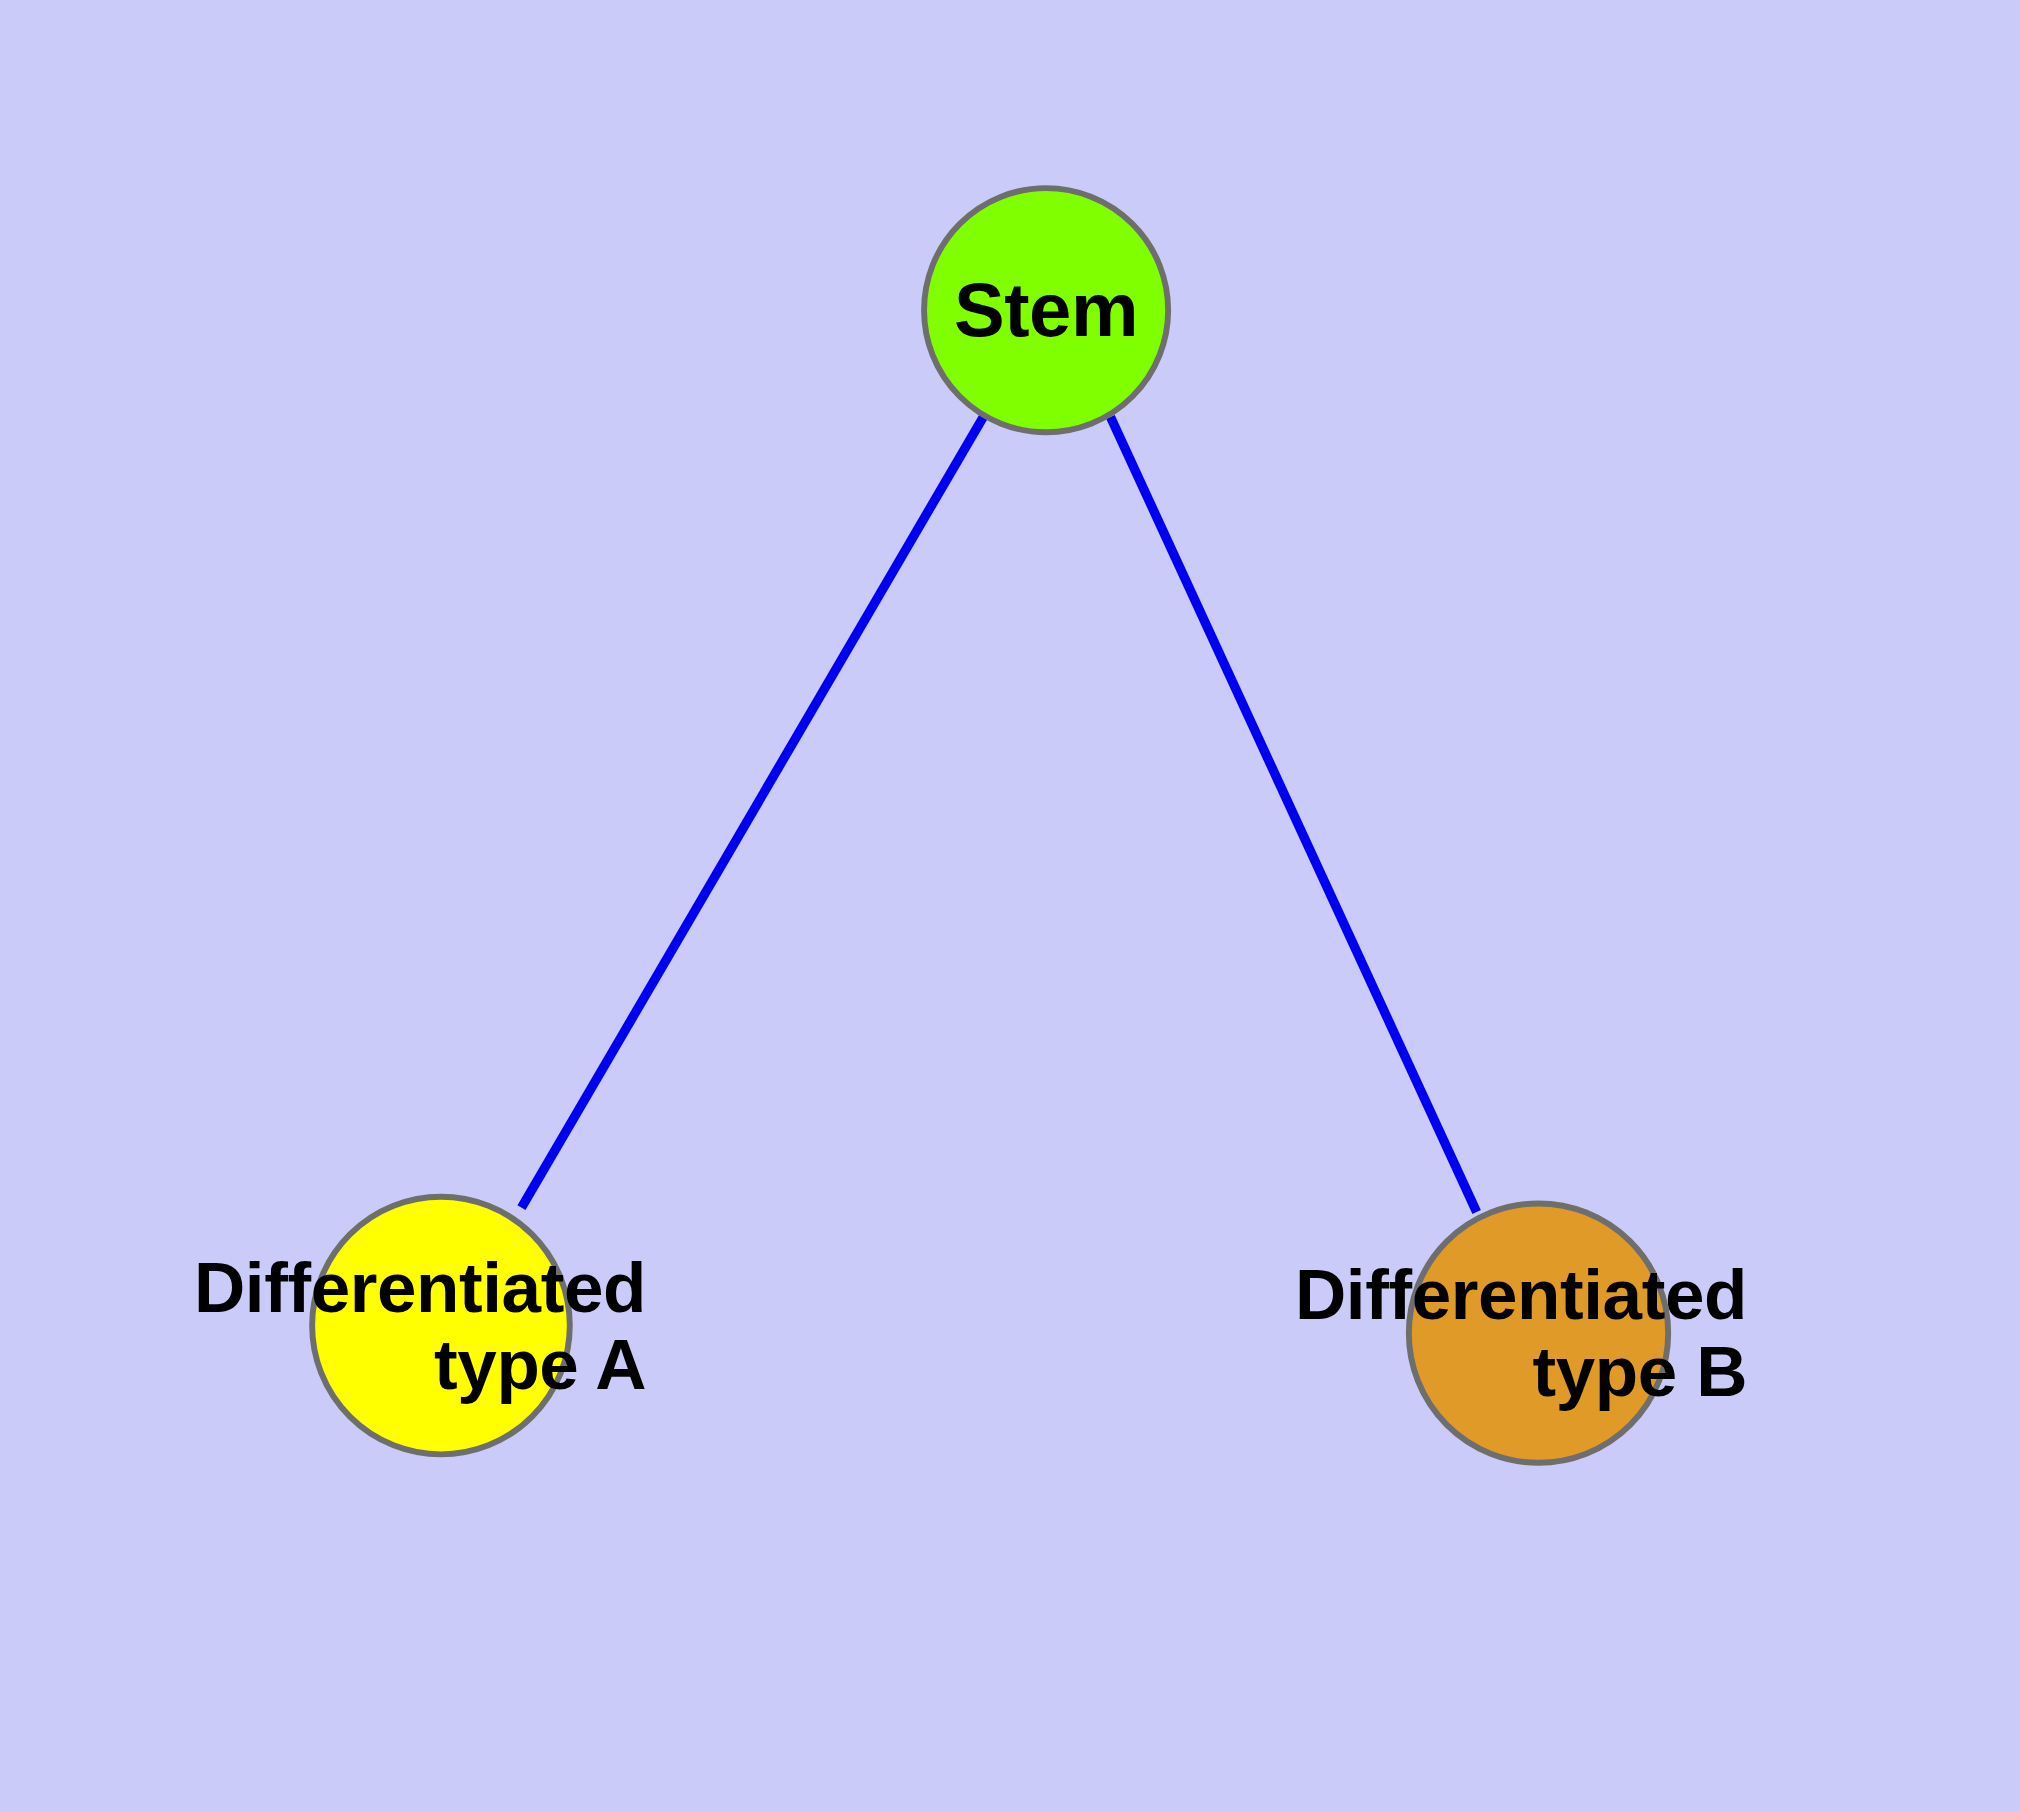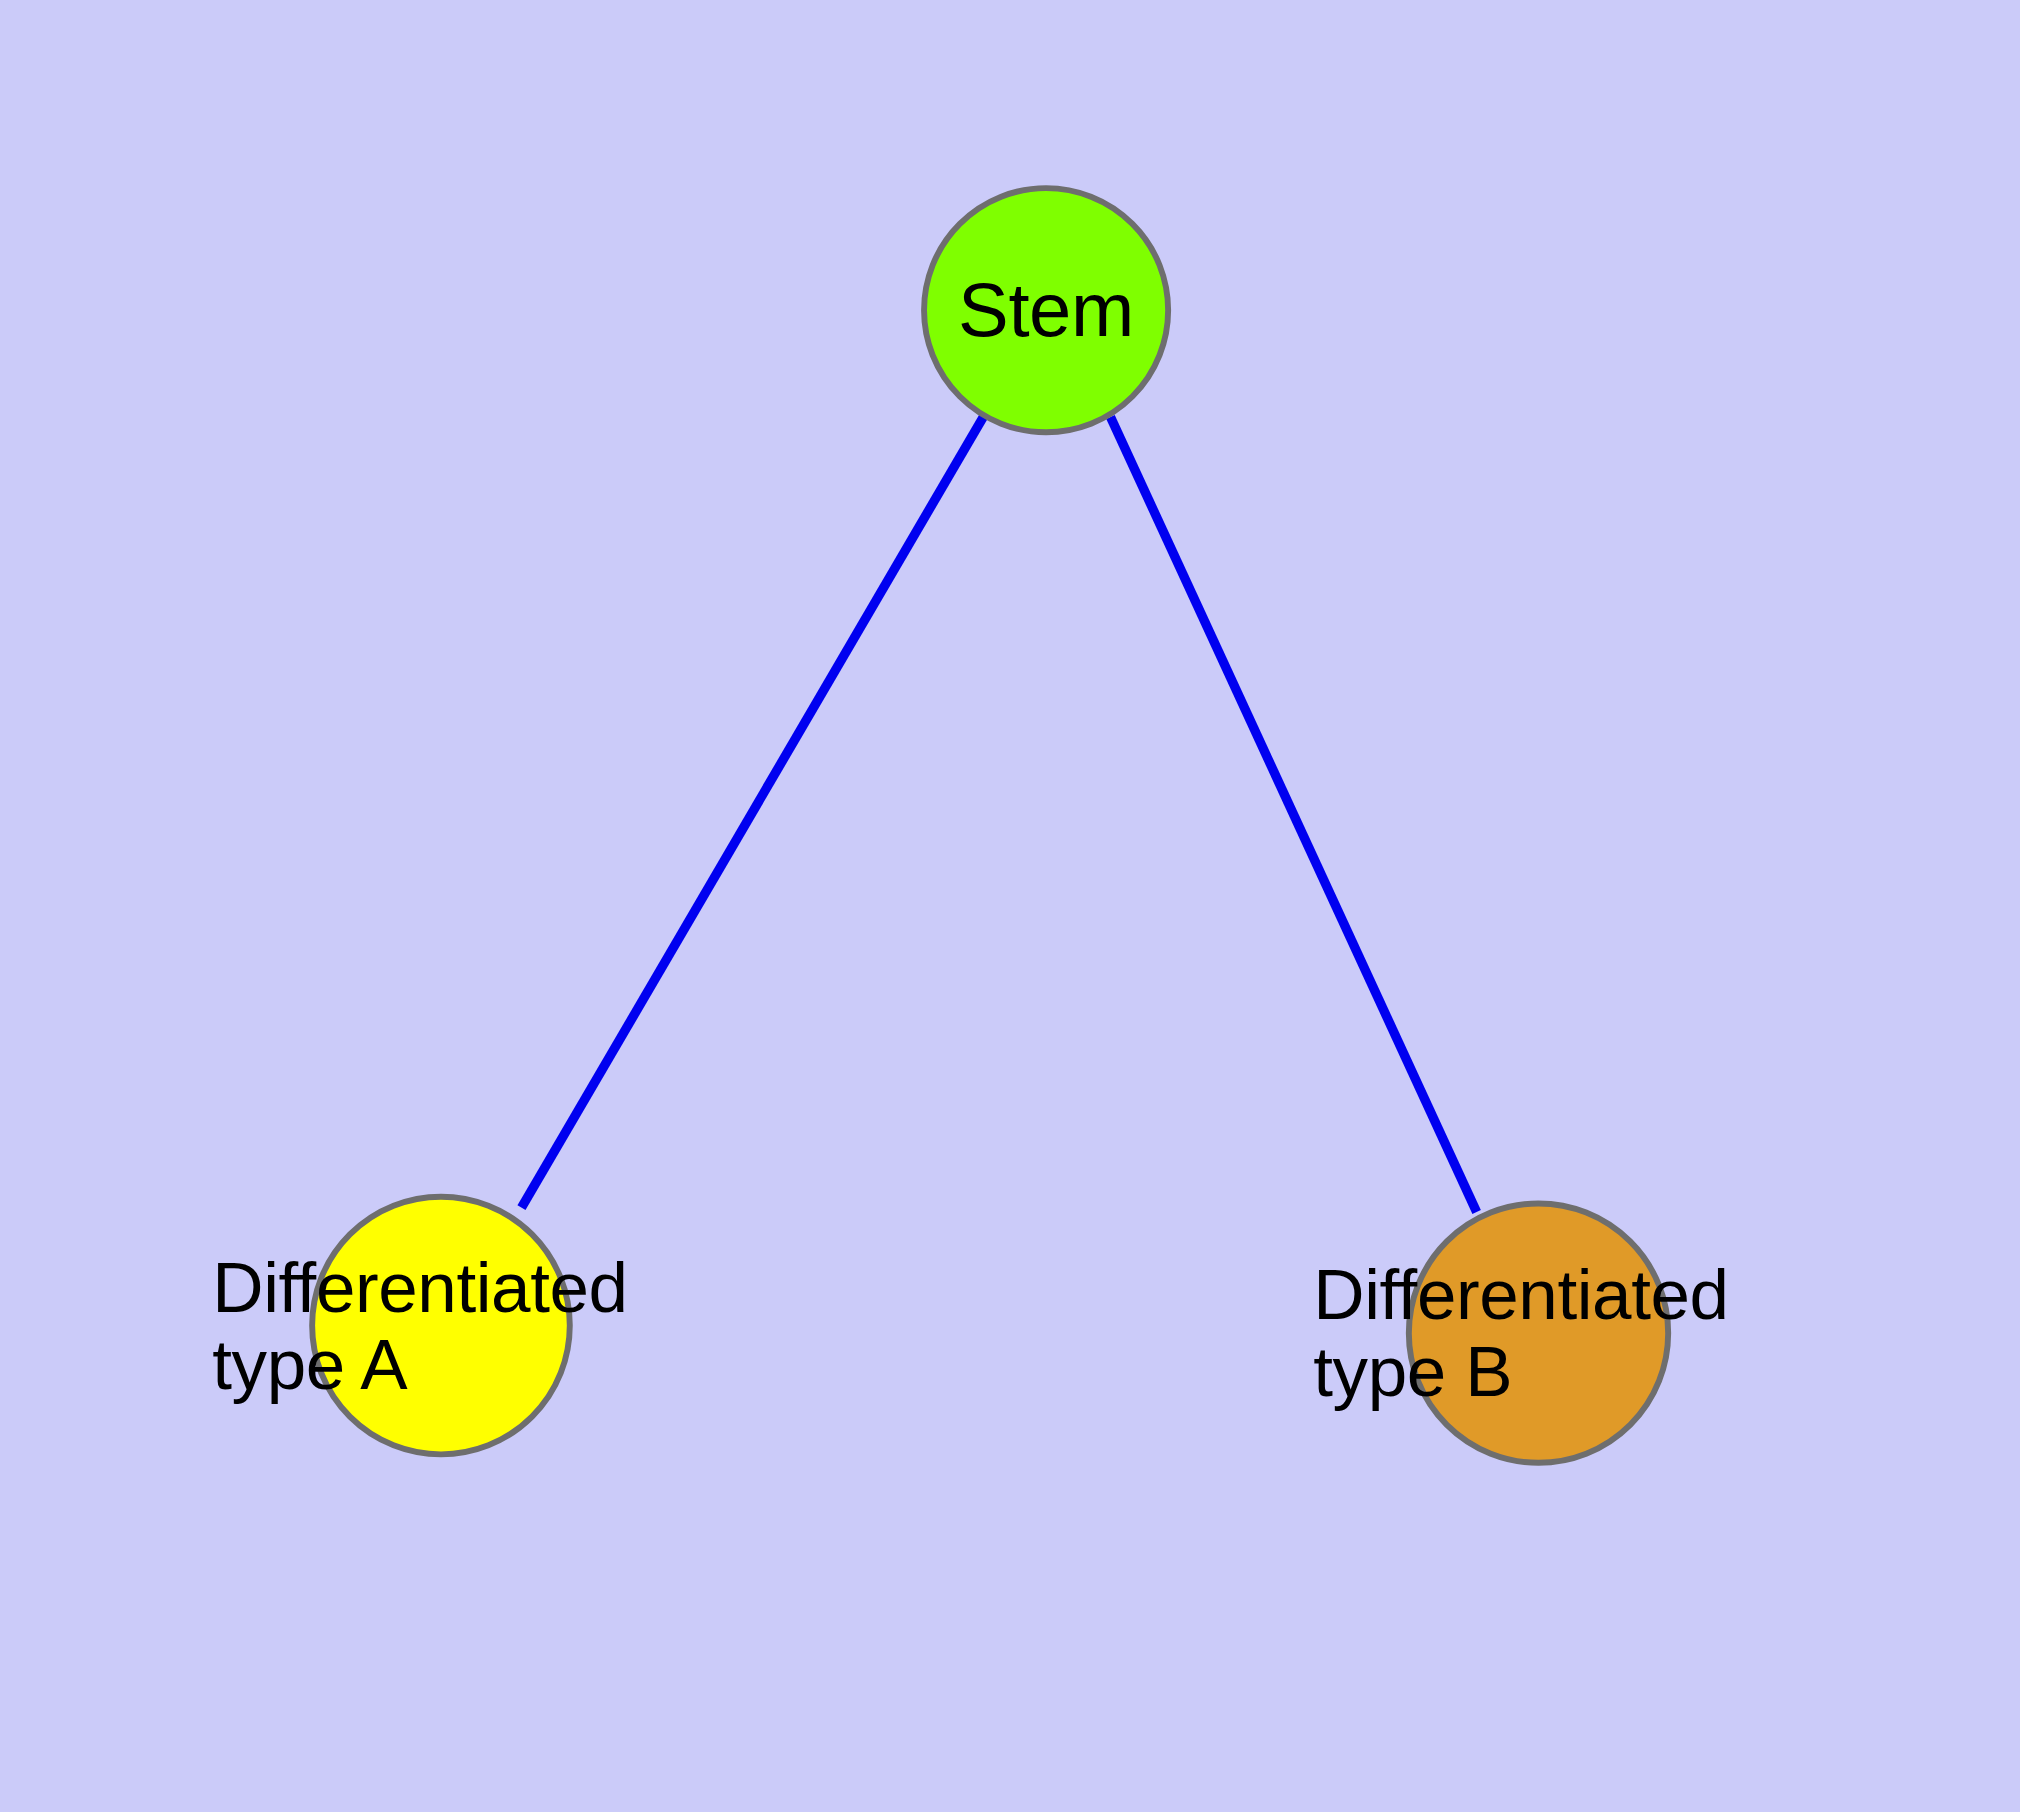--- a/index.html
+++ b/index.html
@@ -22,22 +22,22 @@
   }
   #graph-svg {
     position: absolute;
     left: 0; top: 0;
     width: 2021px;
     height: 1812px;
   }
   .node-label {
     position: absolute;
     color: #000000;
-    font-weight: normal;
-    text-align: left;
+    font-weight: bold;
+    text-align: right;
     white-space: pre;
     line-height: 1.08;
     letter-spacing: -0.4px;
     pointer-events: none;
   }
   #label-stem {
     font-size: 76px;
     left: 1046px;
     top: 310px;
     transform: translate(-50%, -50%);

